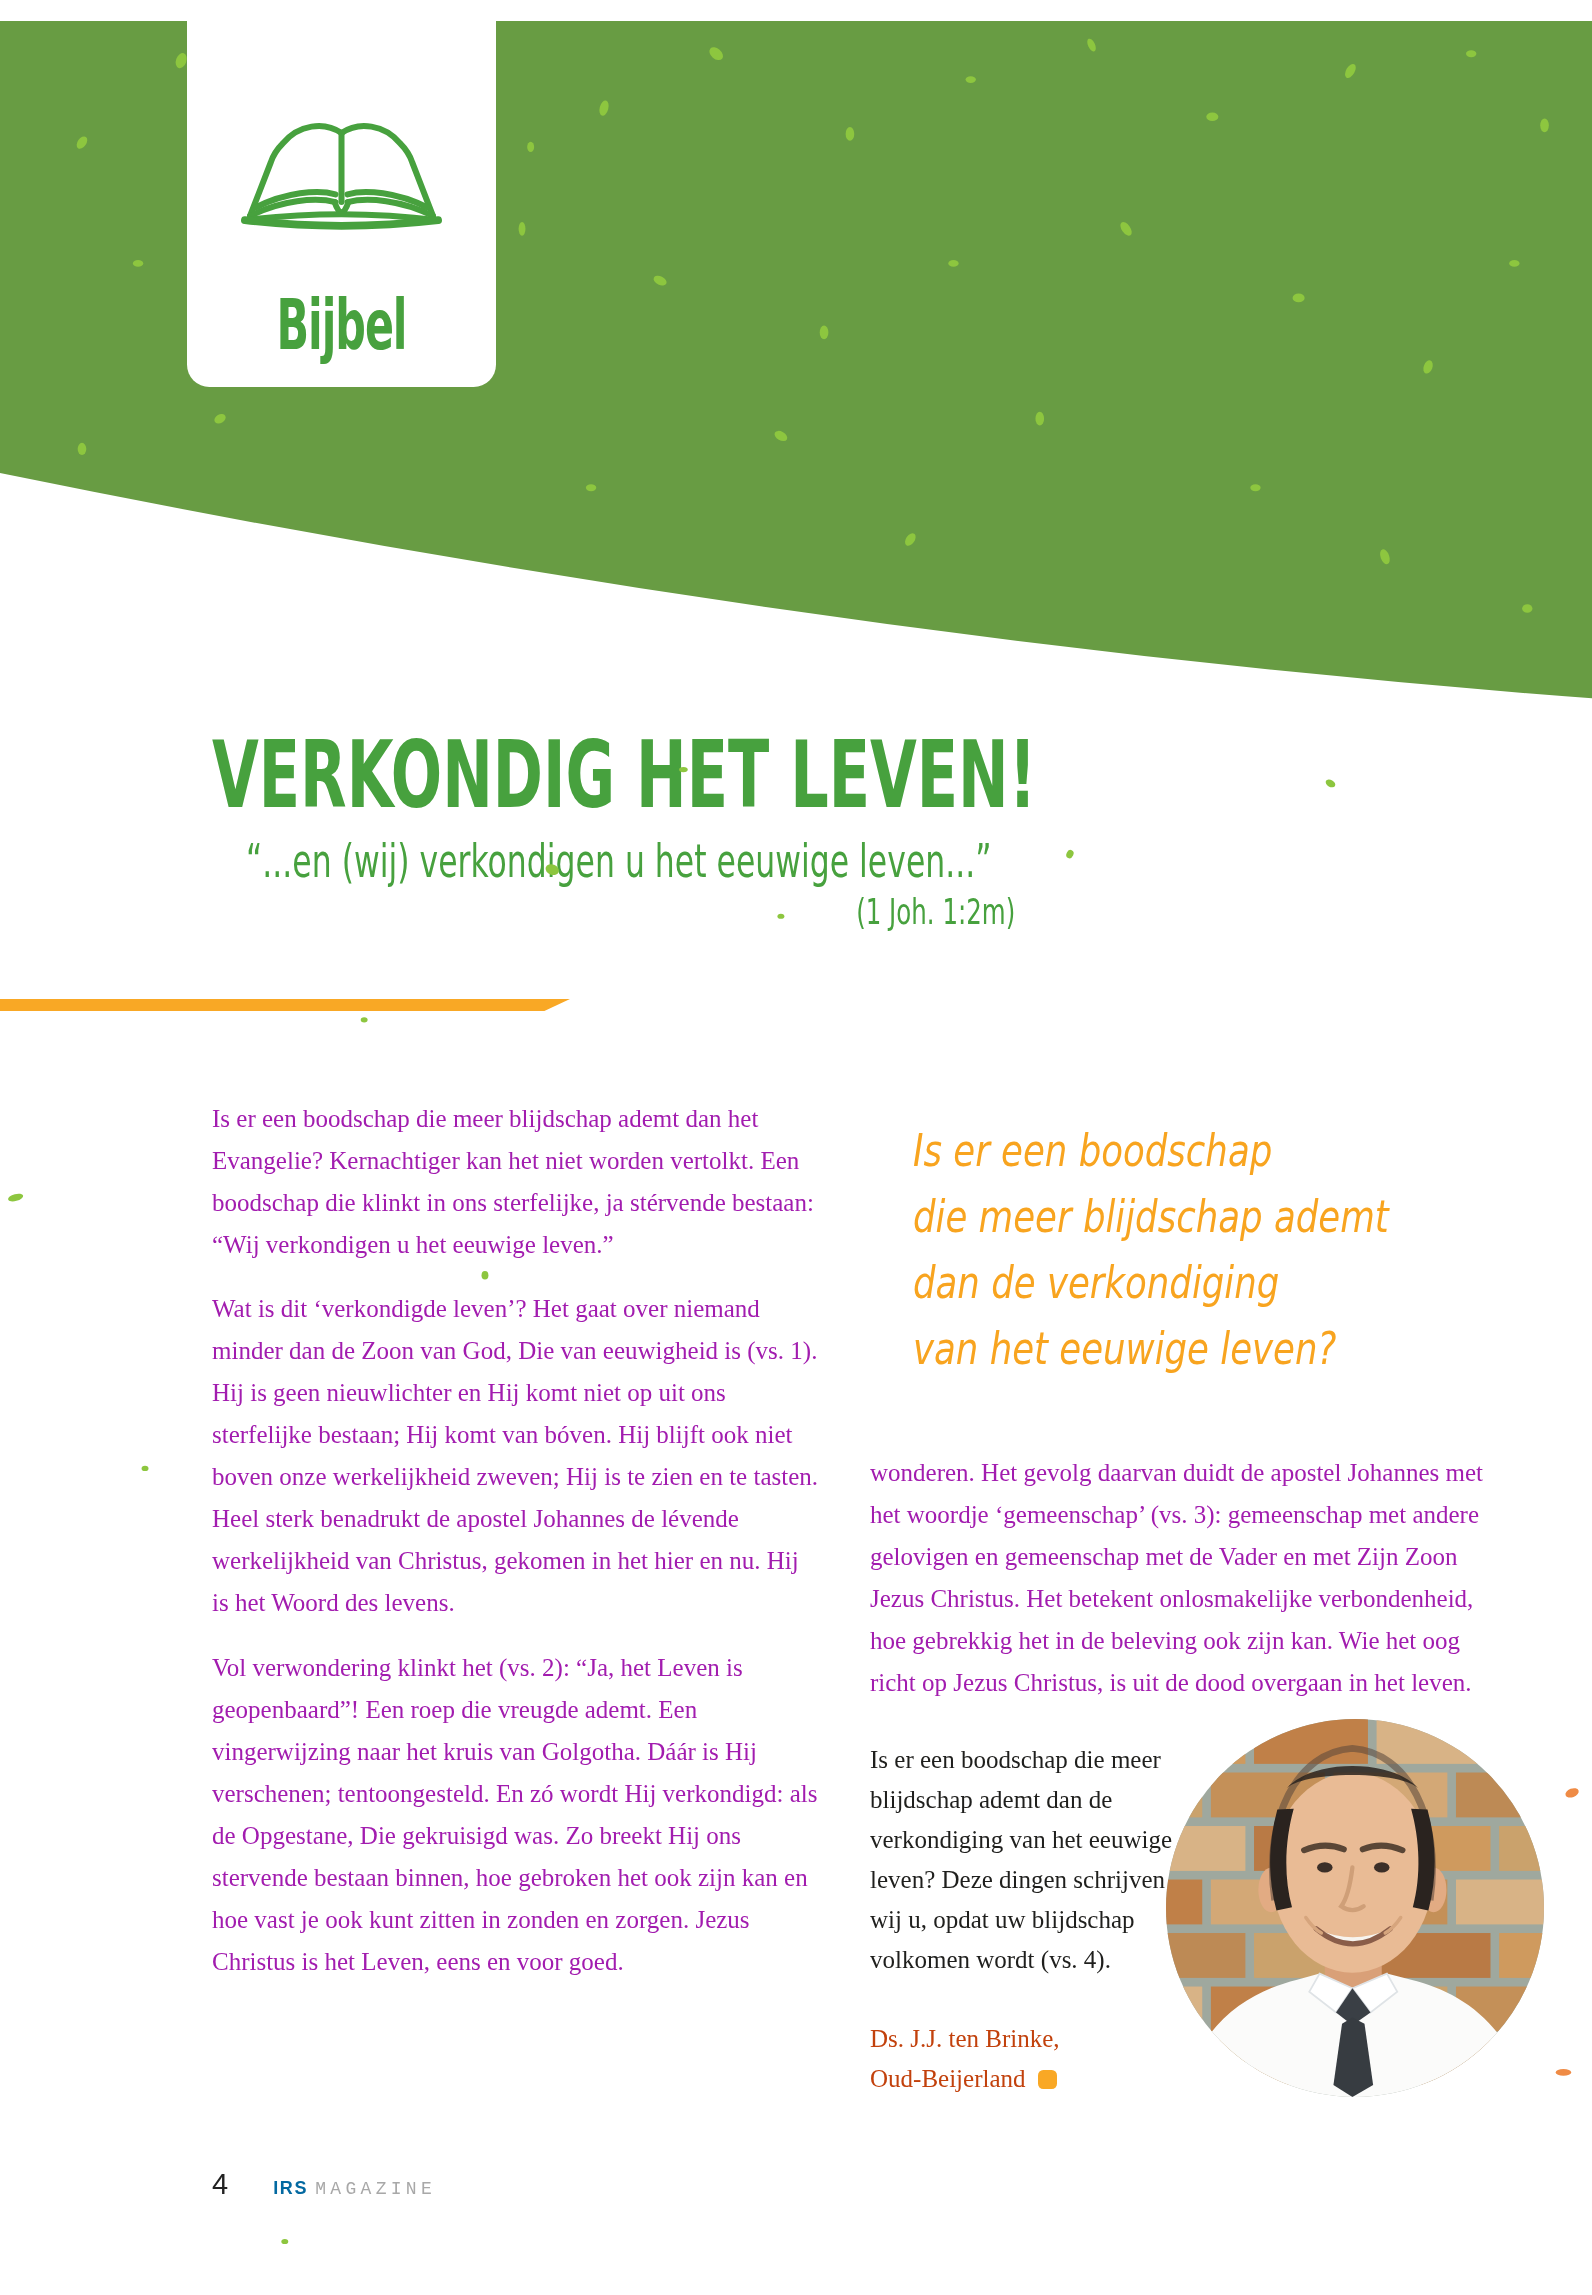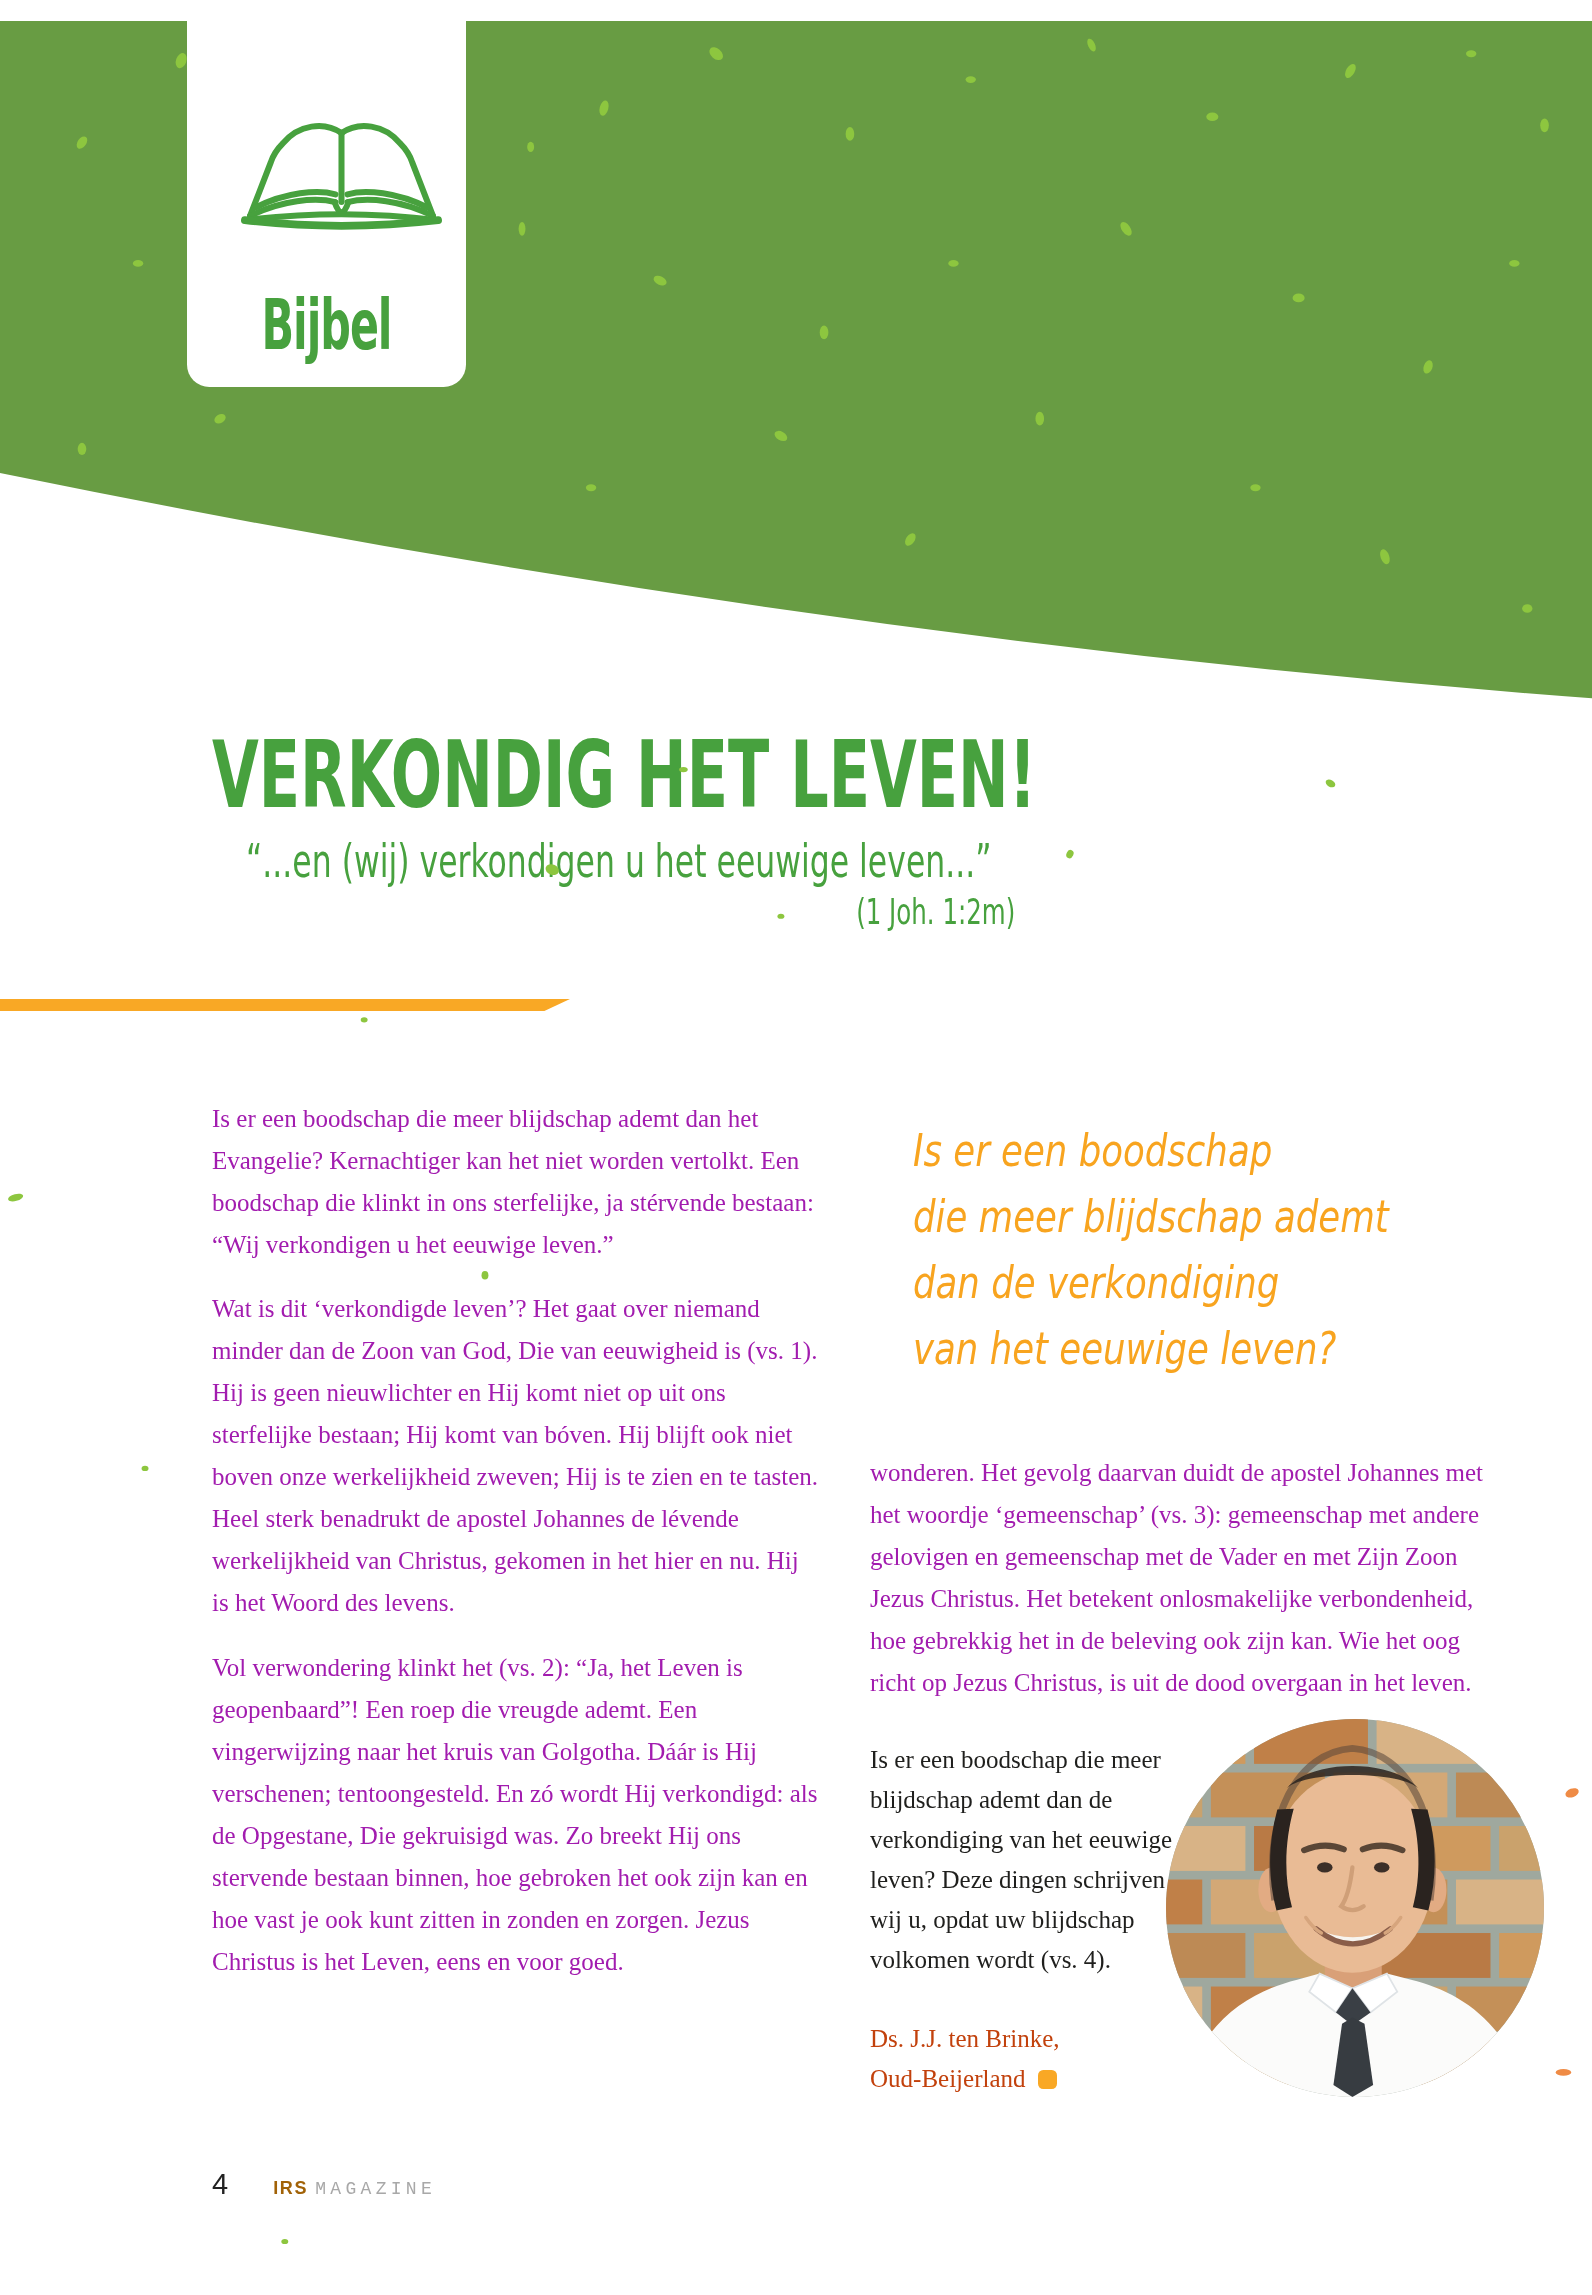--- a/index.html
+++ b/index.html
@@ -1,20 +1,20 @@
 <!DOCTYPE html>
 <html style="font-size:14px"><head>
 <meta charset="utf-8">
 <style>
   html,body{margin:0;padding:0;background:#e8e8e8;}
   .page{position:relative;width:1592px;height:2295px;background:#ffffff;overflow:hidden;
         font-family:"Liberation Serif", serif;}
   
   .band-svg{position:absolute;left:0;top:0;pointer-events:none;}
-  .category-card{position:absolute;left:187px;top:0;width:279px;height:387px;background:#ffffff;
+  .category-card{position:absolute;left:187px;top:0;width:309px;height:387px;background:#ffffff;
       border-radius:0 0 22.4px 22.4px;}
   .book-icon{position:absolute;left:51px;top:119px;}
   .category-label{position:absolute;left:0;right:0;top:285px;text-align:center;
       font-family:"DejaVu Sans", sans-serif;font-weight:bold;font-size:69px;color:#47a13e;
       transform:scaleX(0.62);letter-spacing:-1.7px;}
   
   .page-title{position:absolute;left:212px;top:729px;font-family:"DejaVu Sans", sans-serif;
       font-weight:bold;font-size:93px;line-height:93px;color:#47a13e;white-space:nowrap;
       transform:scaleX(0.65);transform-origin:0 0;}
   .page-subtitle{position:absolute;left:246px;top:835px;font-family:"DejaVu Sans", sans-serif;
@@ -38,21 +38,21 @@
   .end-mark{display:inline-block;width:19px;height:19px;background:#f9a825;border-radius:5.2px;
       margin-left:12px;vertical-align:-1.7px;}
   
   .author-photo{position:absolute;left:1166px;top:1719px;width:378px;height:378px;border-radius:50%;
       overflow:hidden;}
   
   .footer{position:absolute;left:212px;top:2168px;display:flex;align-items:baseline;
       font-family:"Liberation Sans", sans-serif;}
   .page-number{font-size:29px;color:#222;}
   .brand{margin-left:45px;font-size:18px;letter-spacing:1.7px;}
-  .brand-bold{font-weight:bold;color:#a16207;}
+  .brand-bold{font-weight:bold;color:#0369a1;}
   .brand-light{color:#a8a8a8;letter-spacing:4.3px;font-weight:normal;margin-left:7px;font-family:Liberation Mono, monospace;}
   .speck-layer{position:absolute;left:0;top:0;pointer-events:none;}
 </style>
 </head>
 <body>
 
 <div class="page">
 
   <svg class="band-svg" width="1592" height="777" viewBox="0 0 1845 900">
     <path d="M0,24 L1845,24 L1845,809 Q950,742 0,548 Z" fill="#689c43"></path>

